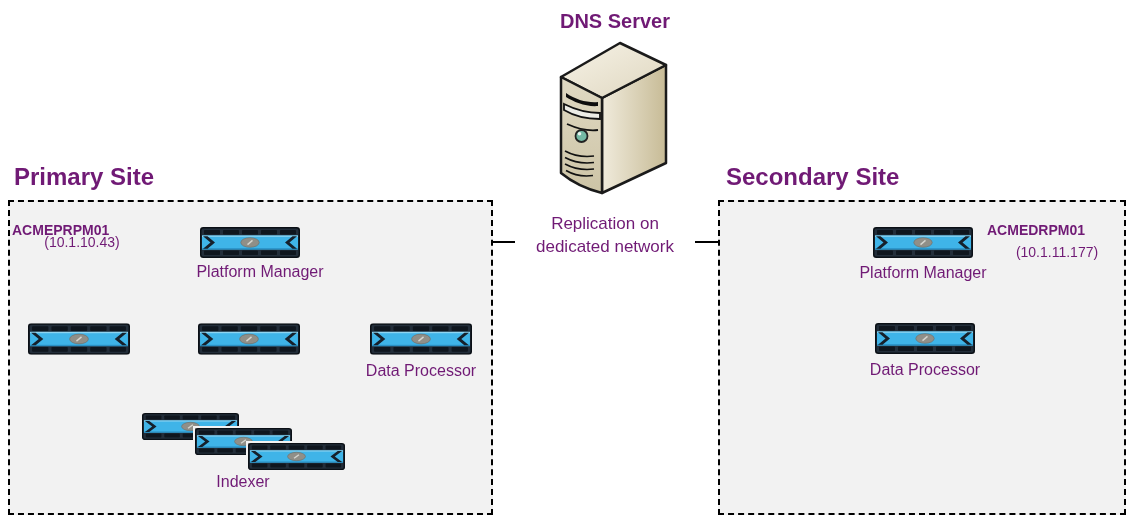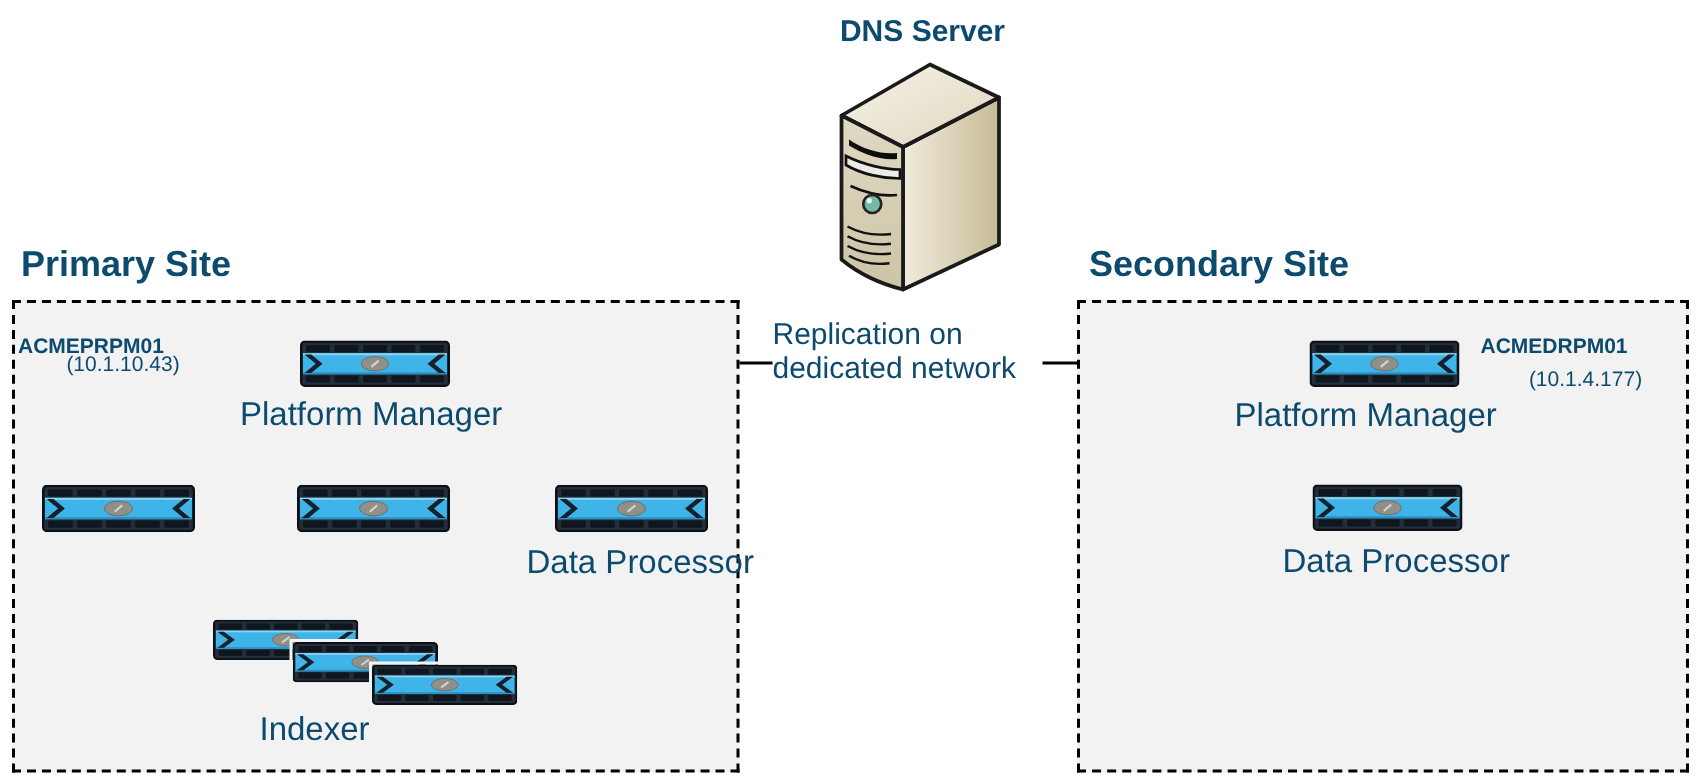--- a/index.html
+++ b/index.html
@@ -1,50 +1,50 @@
 <!DOCTYPE html>
 <html><head>
 <meta charset="utf-8">
 <style>
   html,body{margin:0;padding:0;background:#fff;}
   .canvas{
     position:relative;width:1131px;height:520px;background:#ffffff;overflow:hidden;
-    font-family:"Liberation Sans", sans-serif;color:#0c4a6e;text-decoration:underline;
+    font-family:"Liberation Sans", sans-serif;color:#701a75;text-decoration:underline;
   }
   .abs{position:absolute;box-sizing:border-box;}
   .site-box{
     position:absolute;box-sizing:border-box;
     background:#f2f2f2;border:2px dashed #000000;
   }
   .site-title{
     position:absolute;font-size:24px;font-weight:bold;white-space:nowrap;
   }
   .dns-title{
     position:absolute;font-size:20px;font-weight:bold;text-align:center;
   }
   .comp-label{
-    position:absolute;font-size:22px;text-align:left;white-space:nowrap;
+    position:absolute;font-size:16px;text-align:center;white-space:nowrap;
   }
   .host-name{
     position:absolute;font-size:14px;font-weight:bold;text-align:left;white-space:nowrap;
   }
   .host-ip{
     position:absolute;font-size:14px;text-align:center;white-space:nowrap;
   }
   .arrow-line{
     position:absolute;left:302px;top:241px;width:553px;height:2px;background:#000;
   }
   .arrow-head{
     position:absolute;left:853px;top:234px;width:0;height:0;
     border-top:8px solid transparent;border-bottom:8px solid transparent;
     border-left:18px solid #000;
   }
   .replication-label{
-    position:absolute;left:515px;top:212px;width:180px;
-    font-size:20px;line-height:23px;background:#ffffff;
+    position:absolute;left:515px;top:212px;width:180px;text-align:center;
+    font-size:17px;line-height:23px;background:#ffffff;
   }
   .app-icon{position:absolute;display:block;}
   .stacked{outline:2px solid #f2f2f2;}
   .defs-holder{position:absolute;width:0;height:0;overflow:hidden;}
 </style>
 </head>
 <body>
 
 <div class="canvas">
 
@@ -152,21 +152,21 @@
     </svg>
   <div class="comp-label" style="left:173px;top:473px;width:140px;">Indexer</div>
 
   <div class="site-title" style="left:726px;top:163px;">Secondary Site</div>
   <div class="site-box" style="left:718px;top:200px;width:408px;height:315px;"></div>
 
   <svg class="app-icon" style="left:873px;top:227px;" width="100" height="31" viewBox="0 0 100 31">
       <use href="#appliance-symbol"></use>
     </svg>
   <div class="host-name" style="left:987px;top:222px;width:140px;">ACMEDRPM01</div>
-  <div class="host-ip" style="left:987px;top:244px;width:140px;">(10.1.4.177)</div>
+  <div class="host-ip" style="left:987px;top:244px;width:140px;">(10.1.11.177)</div>
   <div class="comp-label" style="left:823px;top:264px;width:200px;">Platform Manager</div>
 
   <svg class="app-icon" style="left:875px;top:323px;" width="100" height="31" viewBox="0 0 100 31">
       <use href="#appliance-symbol"></use>
     </svg>
   <div class="comp-label" style="left:855px;top:361px;width:140px;">Data Processor</div>
 
 </div>
 
 </body></html>

